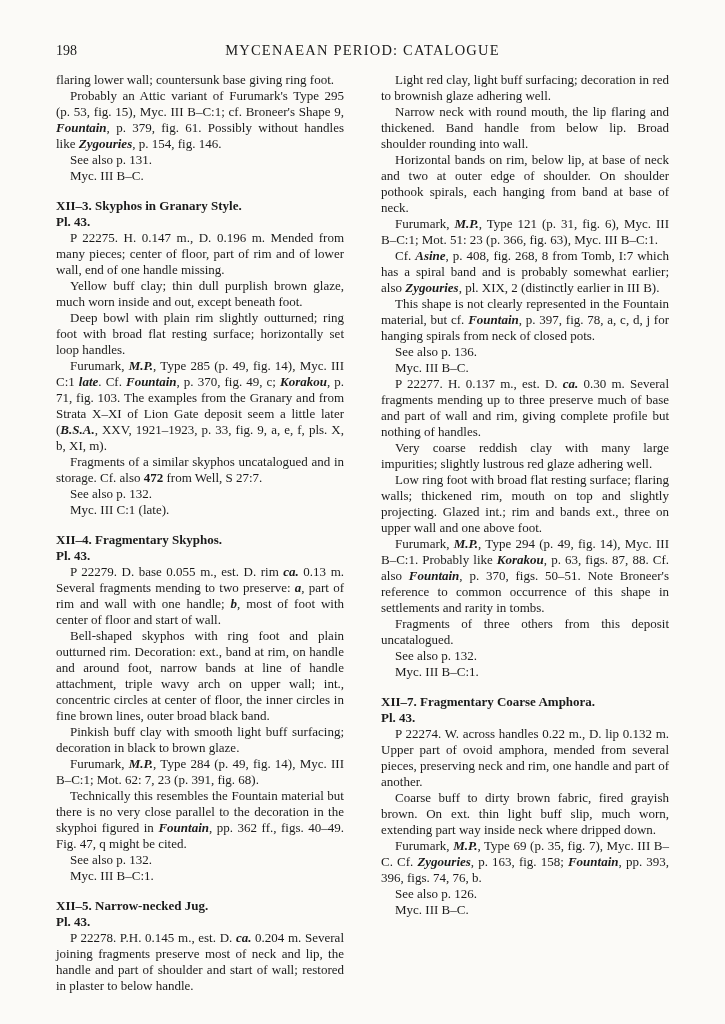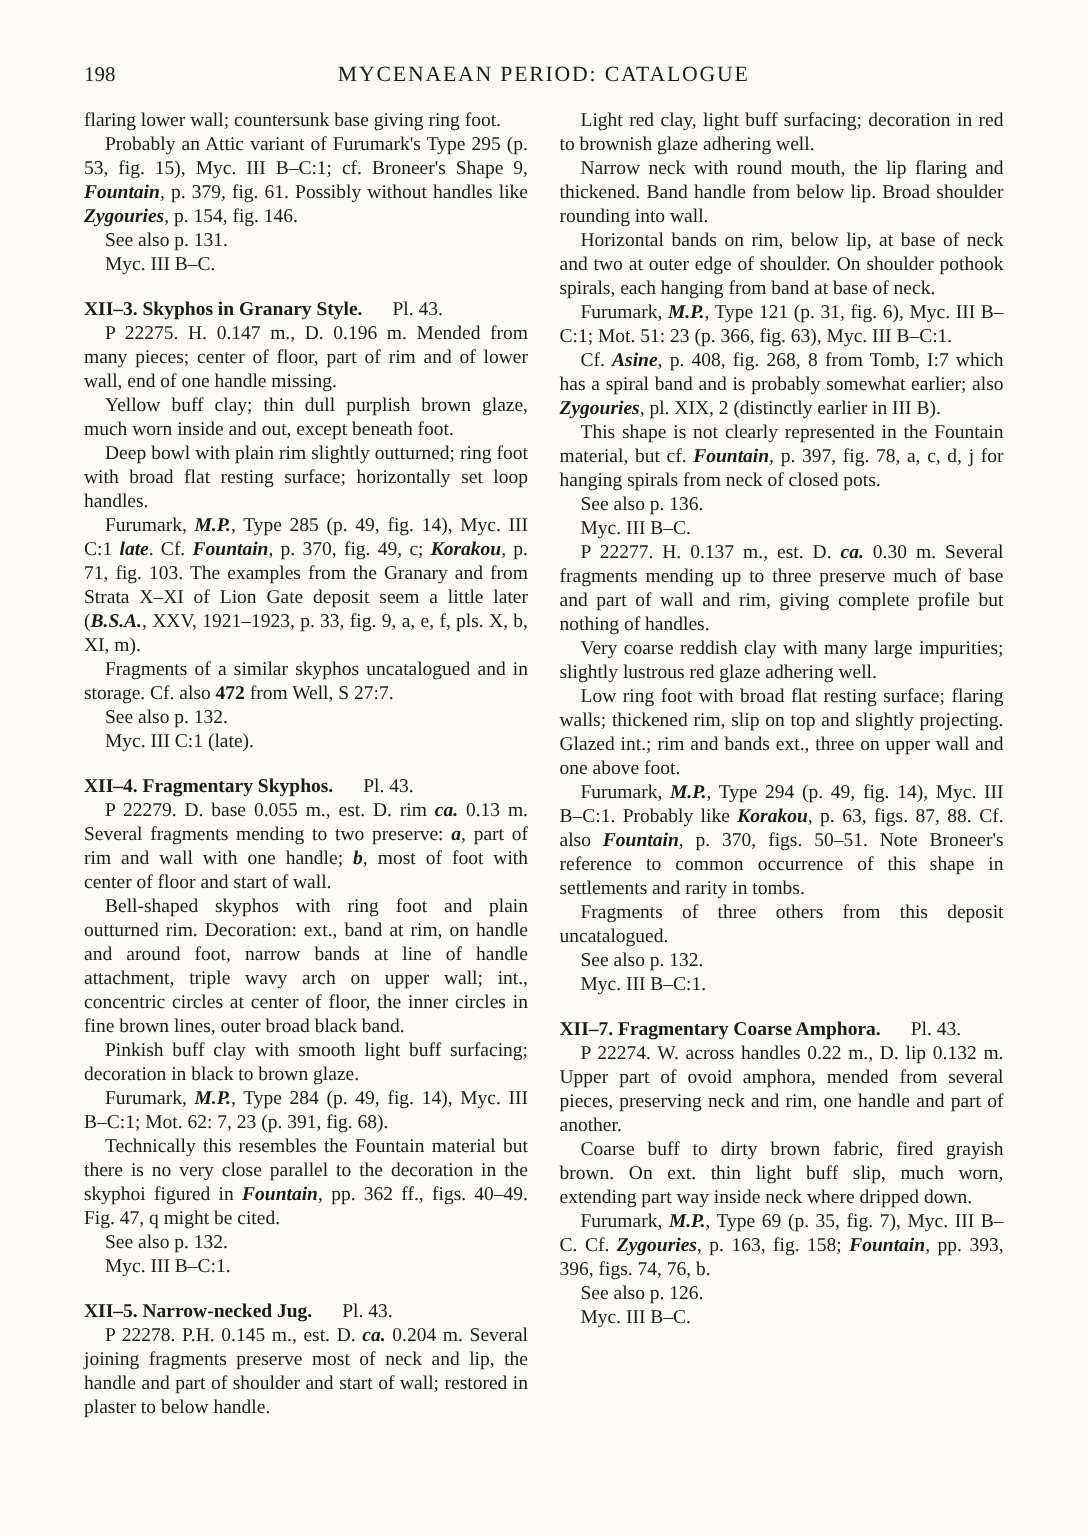--- a/index.html
+++ b/index.html
@@ -30,39 +30,40 @@
   }
   .running-head {
     font-size: 14.5px;
     letter-spacing: 1.2px;
     text-align: left;
     white-space: nowrap;
   }
   .header-spacer { justify-self: end; }
   .columns {
     display: flex;
-    gap: 21px;
+    gap: 37px;
   }
   .column {
     width: 296px;
     font-size: 13px;
     line-height: 16px;
     text-align: justify;
   }
   .para { text-indent: 14px; }
   .para.no-indent { text-indent: 0; }
   .entry-heading {
     display: flex;
     justify-content: flex-start;
     align-items: baseline;
     margin-top: 14px;
     font-size: 13px;
+    flex-direction: column;
   }
   .entry-title { font-weight: bold; }
-  .plate-ref { font-weight: normal; margin-left: 20px; }
+  .plate-ref { font-weight: bold; }
   .it { font-style: italic; font-weight: bold; }
   .bd { font-weight: bold; }
 </style>
 </head>
 <body>
 
 <div class="page">
   <header class="running-header">
     <span class="page-number">198</span>
     <span class="running-head">MYCENAEAN PERIOD: CATALOGUE</span>
@@ -106,21 +107,21 @@
         <p class="para">Light red clay, light buff surfacing; decoration in red to brownish glaze adhering well.</p>
         <p class="para">Narrow neck with round mouth, the lip flaring and thickened. Band handle from below lip. Broad shoulder rounding into wall.</p>
         <p class="para">Horizontal bands on rim, below lip, at base of neck and two at outer edge of shoulder. On shoulder pothook spirals, each hanging from band at base of neck.</p>
         <p class="para">Furumark, <span class="it">M.P.</span>, Type 121 (p. 31, fig. 6), Myc. III B–C:1; Mot. 51: 23 (p. 366, fig. 63), Myc. III B–C:1.</p>
         <p class="para">Cf. <span class="it">Asine</span>, p. 408, fig. 268, 8 from Tomb, I:7 which has a spiral band and is probably somewhat earlier; also <span class="it">Zygouries</span>, pl. XIX, 2 (distinctly earlier in III B).</p>
         <p class="para">This shape is not clearly represented in the Fountain material, but cf. <span class="it">Fountain</span>, p. 397, fig. 78, a, c, d, j for hanging spirals from neck of closed pots.</p>
         <p class="para">See also p. 136.</p>
         <p class="para">Myc. III B–C.</p>
         <p class="para">P 22277. H. 0.137 m., est. D. <span class="it">ca.</span> 0.30 m. Several fragments mending up to three preserve much of base and part of wall and rim, giving complete profile but nothing of handles.</p>
         <p class="para">Very coarse reddish clay with many large impurities; slightly lustrous red glaze adhering well.</p>
-        <p class="para">Low ring foot with broad flat resting surface; flaring walls; thickened rim, slip on top and slightly projecting. Glazed int.; rim and bands ext., three on upper wall and one above foot.</p>
+        <p class="para">Low ring foot with broad flat resting surface; flaring walls; thickened rim, mouth on top and slightly projecting. Glazed int.; rim and bands ext., three on upper wall and one above foot.</p>
         <p class="para">Furumark, <span class="it">M.P.</span>, Type 294 (p. 49, fig. 14), Myc. III B–C:1. Probably like <span class="it">Korakou</span>, p. 63, figs. 87, 88. Cf. also <span class="it">Fountain</span>, p. 370, figs. 50–51. Note Broneer's reference to common occurrence of this shape in settlements and rarity in tombs.</p>
         <p class="para">Fragments of three others from this deposit uncatalogued.</p>
         <p class="para">See also p. 132.</p>
         <p class="para">Myc. III B–C:1.</p>
         <h2 class="entry-heading">
           <span class="entry-title">XII–7. Fragmentary Coarse Amphora.</span>
           <span class="plate-ref">Pl. 43.</span>
         </h2>
         <p class="para">P 22274. W. across handles 0.22 m., D. lip 0.132 m. Upper part of ovoid amphora, mended from several pieces, preserving neck and rim, one handle and part of another.</p>
         <p class="para">Coarse buff to dirty brown fabric, fired grayish brown. On ext. thin light buff slip, much worn, extending part way inside neck where dripped down.</p>

